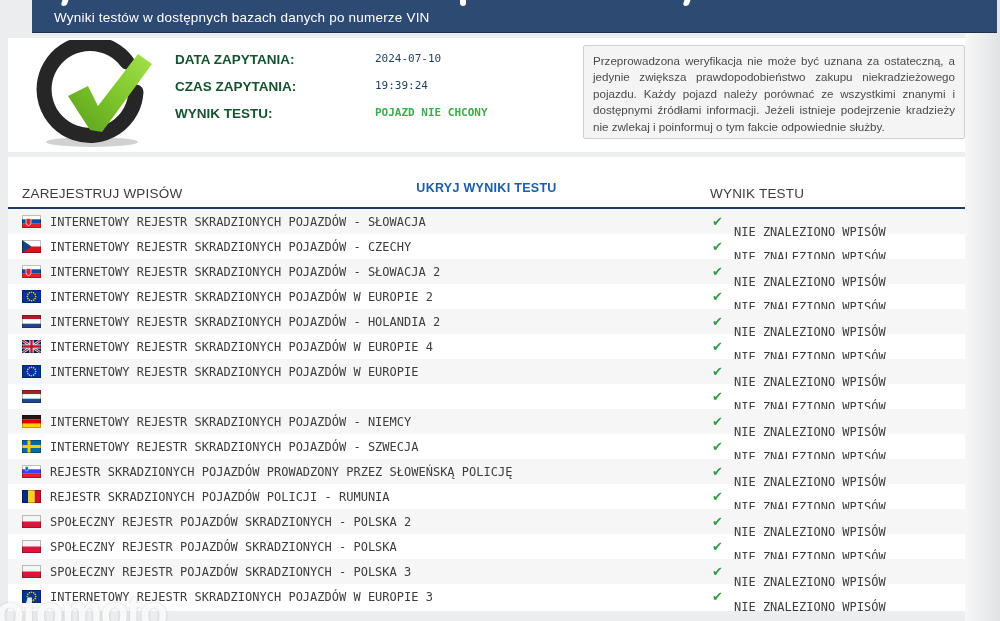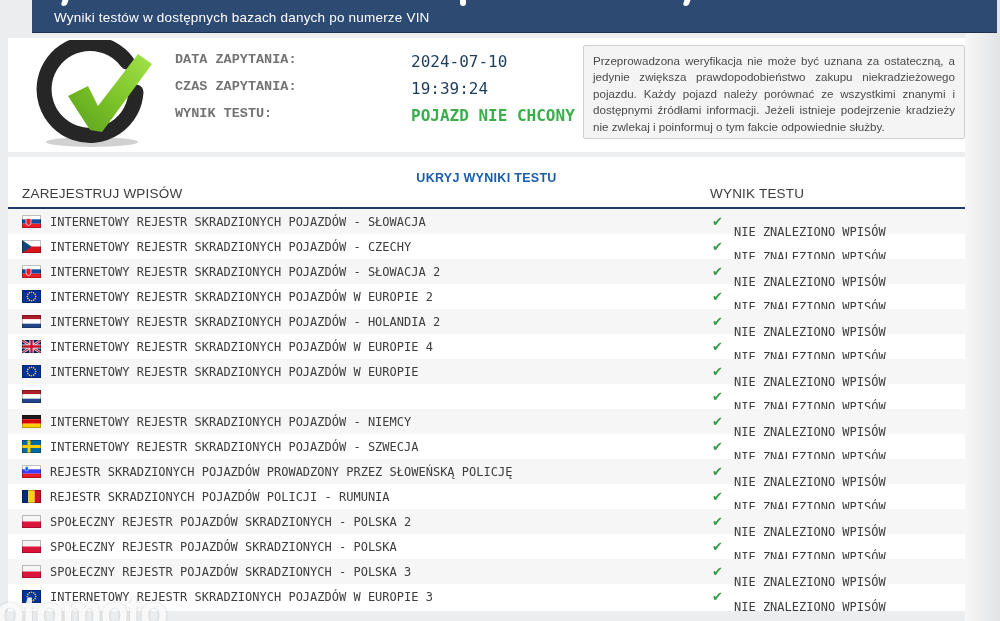--- a/index.html
+++ b/index.html
@@ -32,41 +32,41 @@
   .tf2 { left: 428px; }
   .tf3 { left: 652px; transform: skewX(-18deg); }
   
   .summary-card {
     position: absolute; left: 8px; top: 38px; width: 957px; height: 114px;
     background: #ffffff;
   }
   .logo-wrap { position: absolute; left: 22px; top: 2px; width: 140px; height: 110px; }
   .field-label {
     position: absolute; left: 167px; width: 200px;
-    color: #737373; font-weight: bold; font-size: 13.5px; font-family: Liberation Mono, monospace;
+    color: #14532d; font-weight: bold; font-size: 13.5px;
   }
   .field-value {
     position: absolute; left: 367px;
     font-family: "DejaVu Sans Mono", monospace;
-    font-size: 16px; color: #1d3d5c; margin-left: 36px;
+    font-size: 11px; color: #1d3d5c;
   }
   .field-value.success { color: #3bad4a; font-weight: bold; }
   .disclaimer {
     position: absolute; left: 575px; top: 7px; width: 382px; height: 94px;
     background: #f4f4f5; border: 1px solid #cfcfcf; border-radius: 2px;
     padding: 7px 9px;
     font-size: 11.6px; line-height: 1.42; color: #4a4a4a;
     text-align: justify;
   }
   
   .results-card {
     position: absolute; left: 8px; top: 157px; width: 957px; height: 454px;
     background: #ffffff;
   }
-  .toggle-row { height: 26px; text-align: center; padding-top: 11px; }
+  .toggle-row { height: 26px; text-align: center; padding-top: 21px; }
   .toggle-row a {
     color: #1a5dab; font-weight: bold; font-size: 12.5px;
     letter-spacing: .3px; text-decoration: none; cursor: pointer;
   }
   .thead { position: relative; height: 26px; border-bottom: 2px solid #1e3a66; }
   .thead .col-name  { position: absolute; left: 14px;  bottom: 6px; font-size: 13.5px; color: #3c3c3c; letter-spacing: .2px; }
   .thead .col-result{ position: absolute; left: 702px; bottom: 6px; font-size: 13.5px; color: #3c3c3c; letter-spacing: .2px; }
   .trow {
     position: relative; height: 25px; width: 100%;
     font-family: "DejaVu Sans Mono", monospace; font-size: 12px; color: #3d3d3d;

